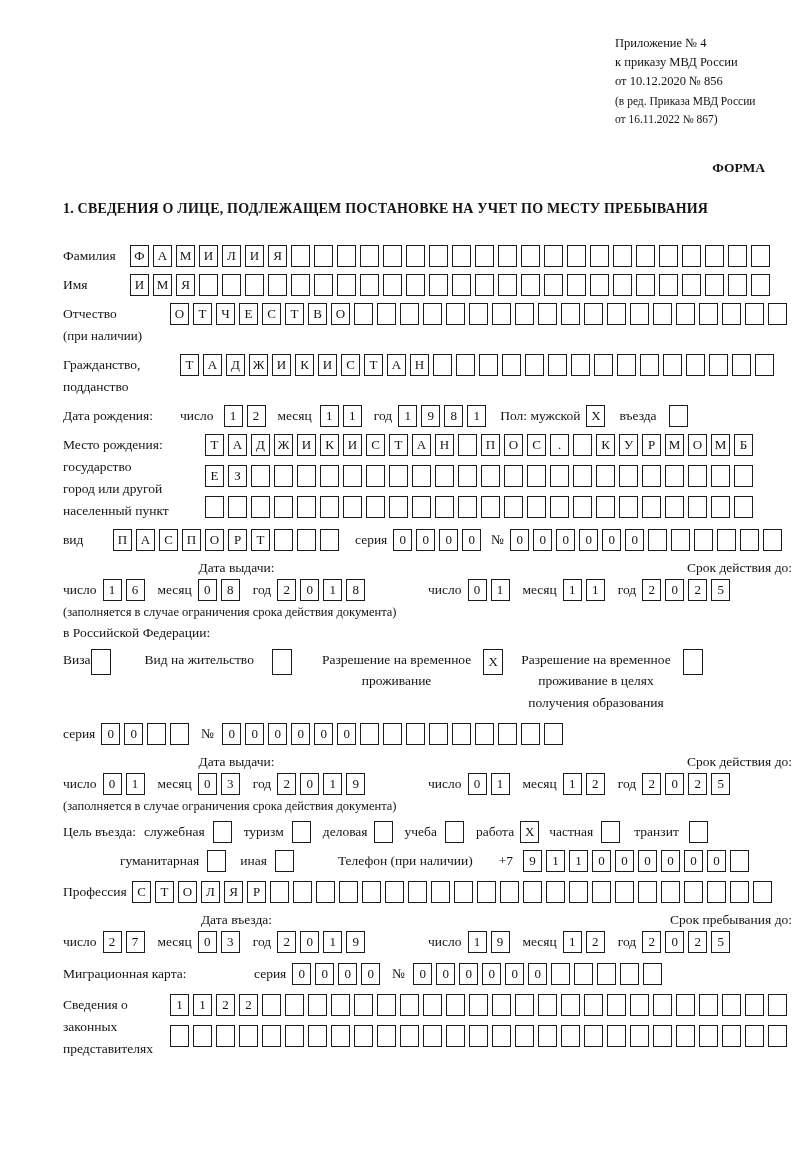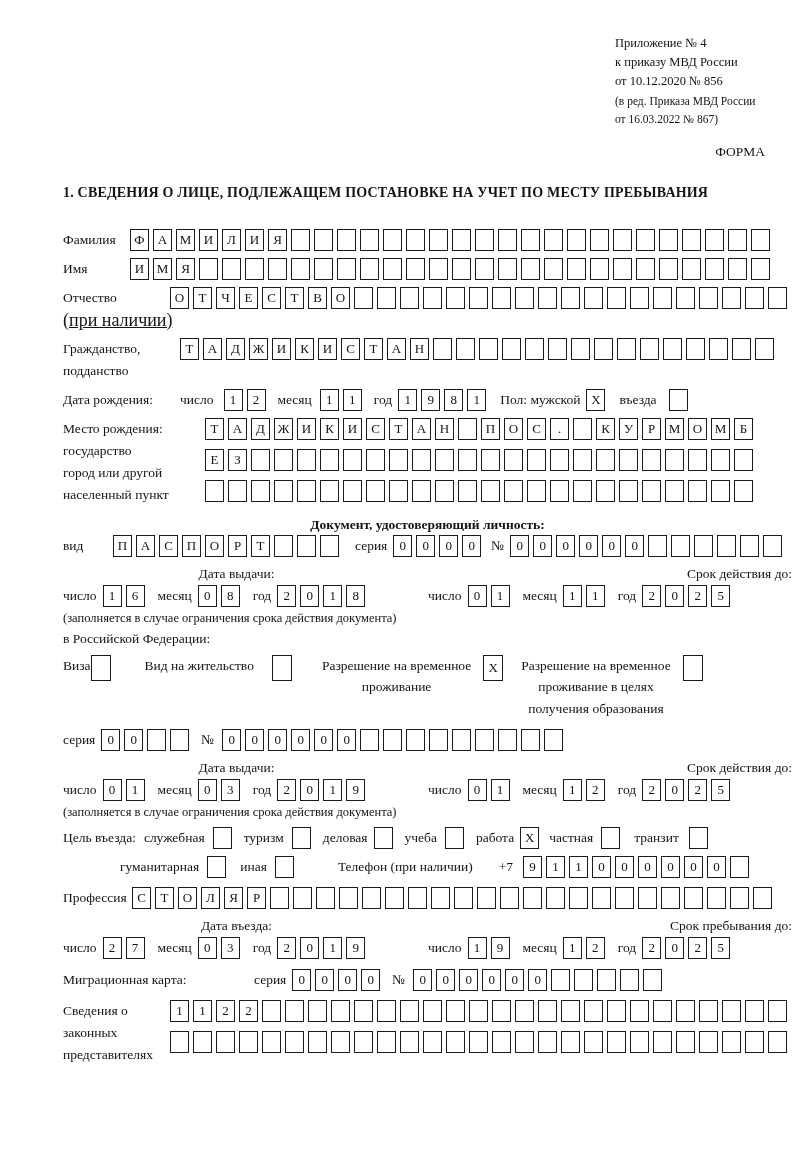--- a/index.html
+++ b/index.html
@@ -4,28 +4,28 @@
 <style>
   html,body{margin:0;padding:0;background:#ffffff;}
   .page{
     position:relative;width:800px;height:1163px;box-sizing:border-box;
     padding:34px 8px 0 63px;overflow:hidden;background:#fff;color:#141414;
     font-family:"Liberation Serif","DejaVu Serif",serif;
   }
   
   .hdr{margin-left:552px;font-size:12.5px;line-height:1.5;}
   .hdr-sub{margin-left:552px;font-size:11.5px;line-height:1.5;margin-top:3px;}
-  .forma{font-weight:normal;font-size:13.5px;text-align:right;padding-right:27px;margin-top:16px;}
+  .forma{font-weight:bold;font-size:13.5px;text-align:right;padding-right:27px;margin-top:32px;}
   .title{font-weight:bold;font-size:14.5px;text-align:center;margin-top:20px;line-height:1.6;}
   .uline{display:inline-block;width:58px;border-bottom:1.6px solid #222;margin-left:12px;transform:translateY(-2px);}
   .sec{font-weight:bold;font-size:14px;margin-top:25px;letter-spacing:0.2px;}
   
   .row{display:flex;align-items:flex-start;margin-top:7px;}
   .lbl{font-size:13.5px;line-height:22px;white-space:nowrap;flex:none;}
-  .sm{font-size:18px;text-decoration:underline;}
+  .sm{font-size:13px;}
   .lblcol{flex:none;}
   .lblcol .lbl{display:block;}
   .cells{display:inline-flex;flex:none;}
   .cell{
     width:19px;height:22px;box-sizing:border-box;border:1.5px solid #1c1c1c;
     margin-right:4px;display:inline-flex;align-items:center;justify-content:center;
     font-size:13px;flex:none;background:#fff;
   }
   .chk{height:26px;width:20px;}
   
@@ -55,21 +55,21 @@
 
 <div class="page">
 
   <div class="hdr">
     <div>Приложение № 4</div>
     <div>к приказу МВД России</div>
     <div>от 10.12.2020 № 856</div>
   </div>
   <div class="hdr-sub">
     <div>(в ред. Приказа МВД России</div>
-    <div>от 16.03.2022 № 867)</div>
+    <div>от 16.11.2022 № 867)</div>
   </div>
 
   <div class="forma">ФОРМА</div>
 
 
   <div class="sec">1. СВЕДЕНИЯ О ЛИЦЕ, ПОДЛЕЖАЩЕМ ПОСТАНОВКЕ НА УЧЕТ ПО МЕСТУ ПРЕБЫВАНИЯ</div>
 
   <div class="row" style="margin-top:28px">
     <span class="lbl w67">Фамилия</span>
     <span class="cells">
@@ -320,21 +320,20 @@
           <span class="cell"></span>
           <span class="cell"></span>
           <span class="cell"></span>
           <span class="cell"></span>
           <span class="cell"></span>
           <span class="cell"></span>
         </span>
     </span>
   </div>
 
-  <div class="center-b">Документ, удостоверяющий личность:</div>
 
   <div class="row mt2">
     <span class="lbl w50">вид</span>
     <span class="cells">
         <span class="cell">П</span>
         <span class="cell">А</span>
         <span class="cell">С</span>
         <span class="cell">П</span>
         <span class="cell">О</span>
         <span class="cell">Р</span>

